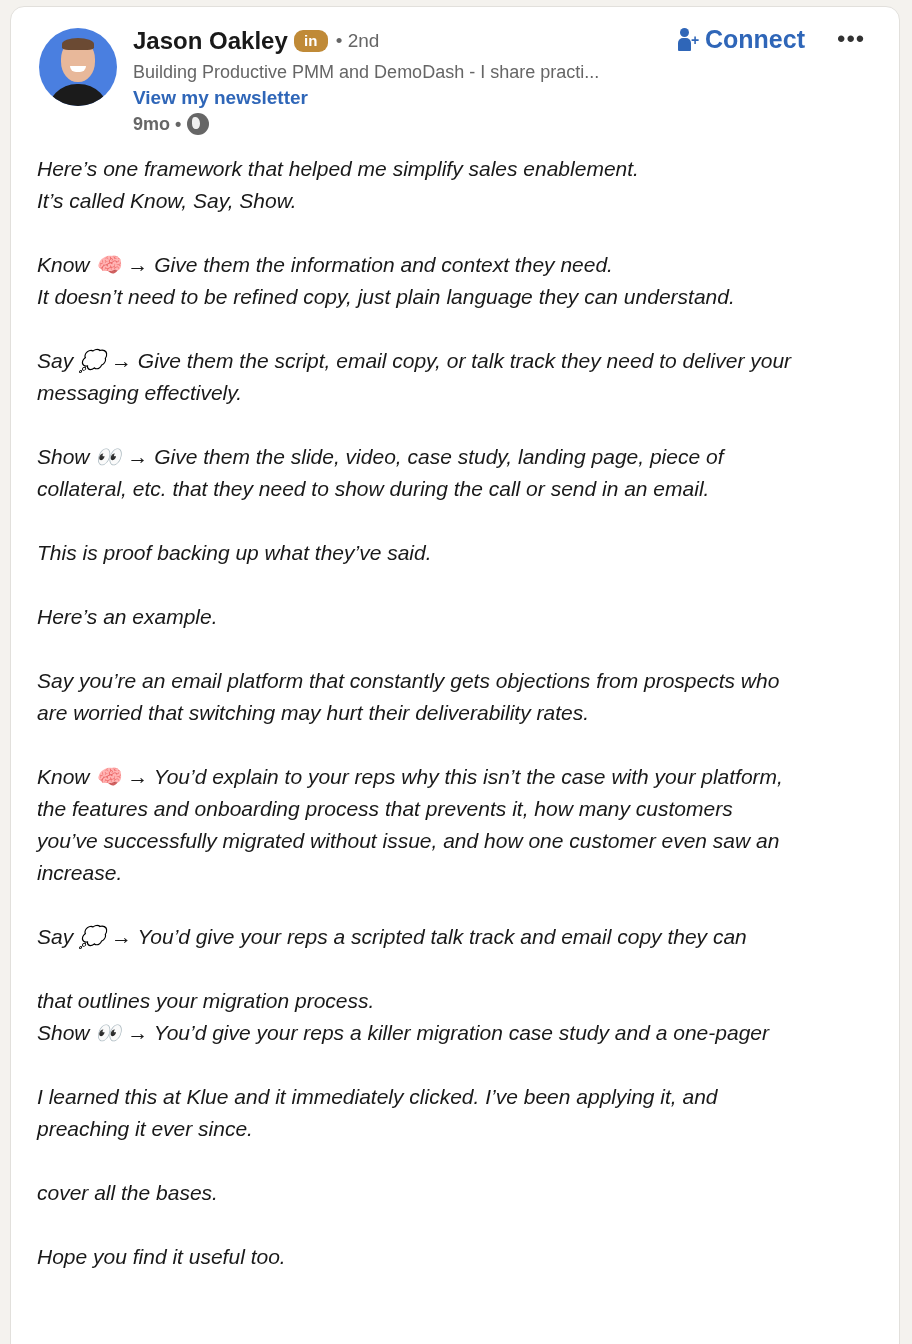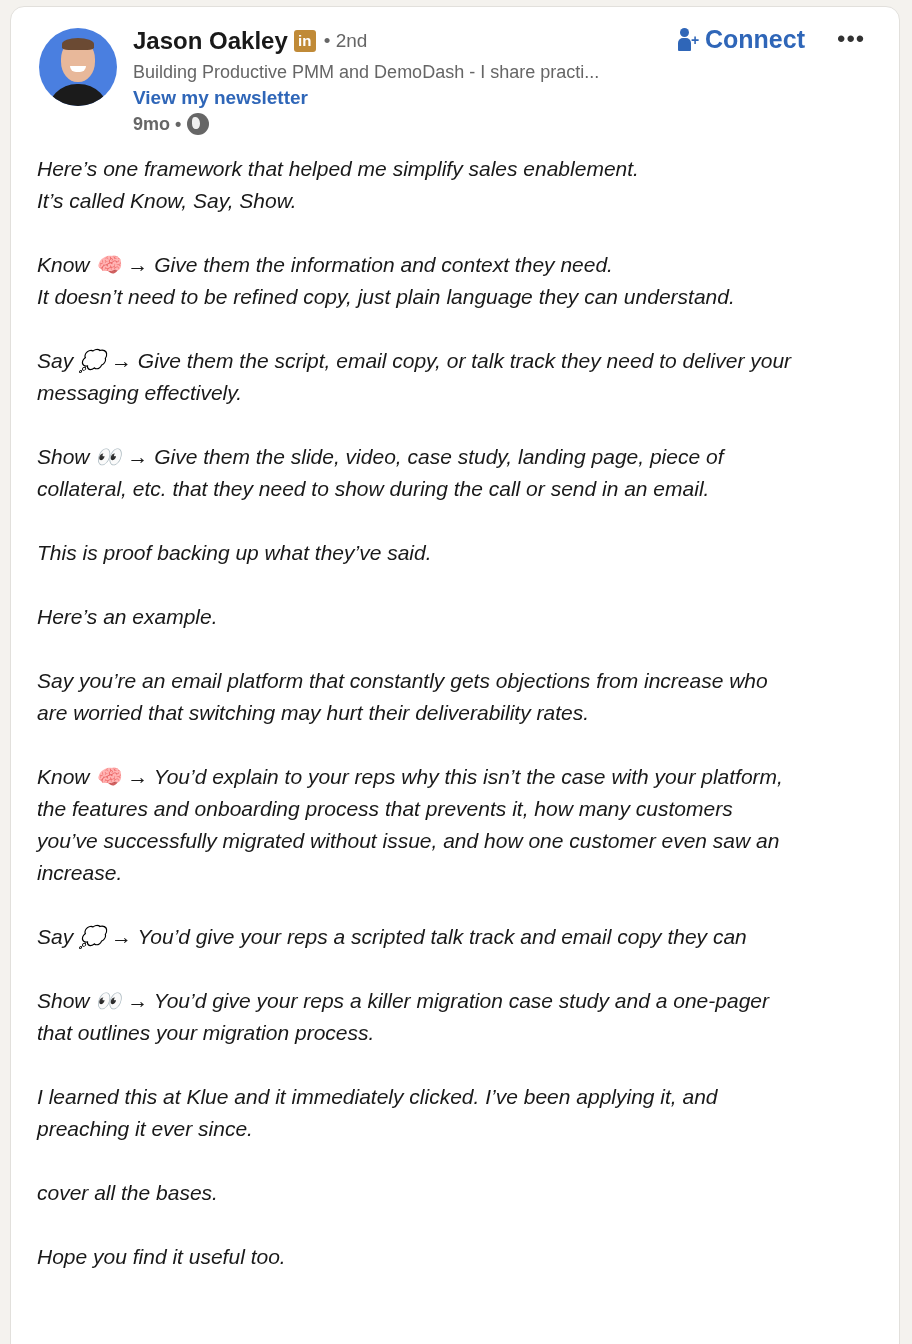--- a/index.html
+++ b/index.html
@@ -5,21 +5,21 @@
   html, body { margin:0; padding:0; }
   body { width:912px; height:1344px; background:#f4f2ee; overflow:hidden; font-family:"Liberation Sans", sans-serif; }
   .card { position:absolute; left:10px; top:6px; width:888px; height:1360px; background:#fff; border:1px solid #e2e0dc; border-radius:14px; }
   .avatar { position:absolute; left:28px; top:21px; width:78px; height:78px; border-radius:50%; background:#4a7fe0; overflow:hidden; }
   .avatar .head { position:absolute; left:22px; top:12px; width:34px; height:42px; border-radius:45% 45% 48% 48%; background:#e8b89a; }
   .avatar .hair { position:absolute; left:23px; top:10px; width:32px; height:12px; border-radius:50% 50% 20% 20%; background:#6b4a33; }
   .avatar .smile { position:absolute; left:31px; top:38px; width:16px; height:6px; border-radius:0 0 10px 10px; background:#fff; }
   .avatar .shirt { position:absolute; left:8px; top:56px; width:62px; height:40px; border-radius:30px 30px 0 0; background:#1b1b1b; }
   .name-row { position:absolute; left:122px; top:20px; display:flex; align-items:center; }
   .name { font-size:24px; font-weight:bold; color:#191919; }
-  .in-badge { display:inline-block; margin-left:6px; width:22px; height:22px; background:#c08a37; color:#fff; font-size:15px; font-weight:bold; line-height:22px; text-align:center; border-radius:3px; }
+  .in-badge { display:inline-block; margin-left:6px; width:34px; height:22px; background:#c08a37; color:#fff; font-size:15px; font-weight:bold; line-height:22px; text-align:center; border-radius:9px; }
   .degree { margin-left:8px; font-size:19px; color:#666; }
   .headline { position:absolute; left:122px; top:55px; font-size:18px; color:#666; white-space:nowrap; }
   .newsletter { position:absolute; left:122px; top:80px; font-size:19px; font-weight:bold; color:#2f66b8; text-decoration:none; }
   .time-row { position:absolute; left:122px; top:106px; display:flex; align-items:center; font-size:18px; color:#666;font-weight:bold; }
   .globe { margin-left:6px; width:22px; height:22px; border-radius:50%; background:#666; position:relative; }
   .globe::after { content:""; position:absolute; left:5px; top:4px; width:8px; height:12px; border-radius:40% 60% 50% 50%; background:#fff; opacity:0.9; }
   .connect { position:absolute; left:666px; top:18px; display:flex; align-items:center; color:#2f66b8; font-size:25px; font-weight:bold; cursor:pointer; }
   .person-icon { position:relative; width:22px; height:26px; margin-right:6px; }
   .person-icon .h { position:absolute; left:3px; top:1px; width:9px; height:9px; border-radius:50%; background:#2f66b8; }
   .person-icon .b { position:absolute; left:1px; top:11px; width:13px; height:13px; border-radius:5px 5px 1px 1px; background:#2f66b8; }
@@ -79,35 +79,35 @@
         <span class="line">Show 👀 → Give them the slide, video, case study, landing page, piece of</span>
         <span class="line">collateral, etc. that they need to show during the call or send in an email.</span>
       </p>
       <p>
         <span class="line">This is proof backing up what they’ve said.</span>
       </p>
       <p>
         <span class="line">Here’s an example.</span>
       </p>
       <p>
-        <span class="line">Say you’re an email platform that constantly gets objections from increase who</span>
+        <span class="line">Say you’re an email platform that constantly gets objections from prospects who</span>
         <span class="line">are worried that switching may hurt their deliverability rates.</span>
       </p>
       <p>
         <span class="line">Know 🧠 → You’d explain to your reps why this isn’t the case with your platform,</span>
         <span class="line">the features and onboarding process that prevents it, how many customers</span>
         <span class="line">you’ve successfully migrated without issue, and how one customer even saw an</span>
         <span class="line">increase.</span>
       </p>
       <p>
         <span class="line">Say 💭 → You’d give your reps a scripted talk track and email copy they can</span>
       </p>
       <p>
+        <span class="line">that outlines your migration process.</span>
         <span class="line">Show 👀 → You’d give your reps a killer migration case study and a one-pager</span>
-        <span class="line">that outlines your migration process.</span>
       </p>
       <p>
         <span class="line">I learned this at Klue and it immediately clicked. I’ve been applying it, and</span>
         <span class="line">preaching it ever since.</span>
       </p>
       <p>
         <span class="line">cover all the bases.</span>
       </p>
       <p>
         <span class="line">Hope you find it useful too.</span>

